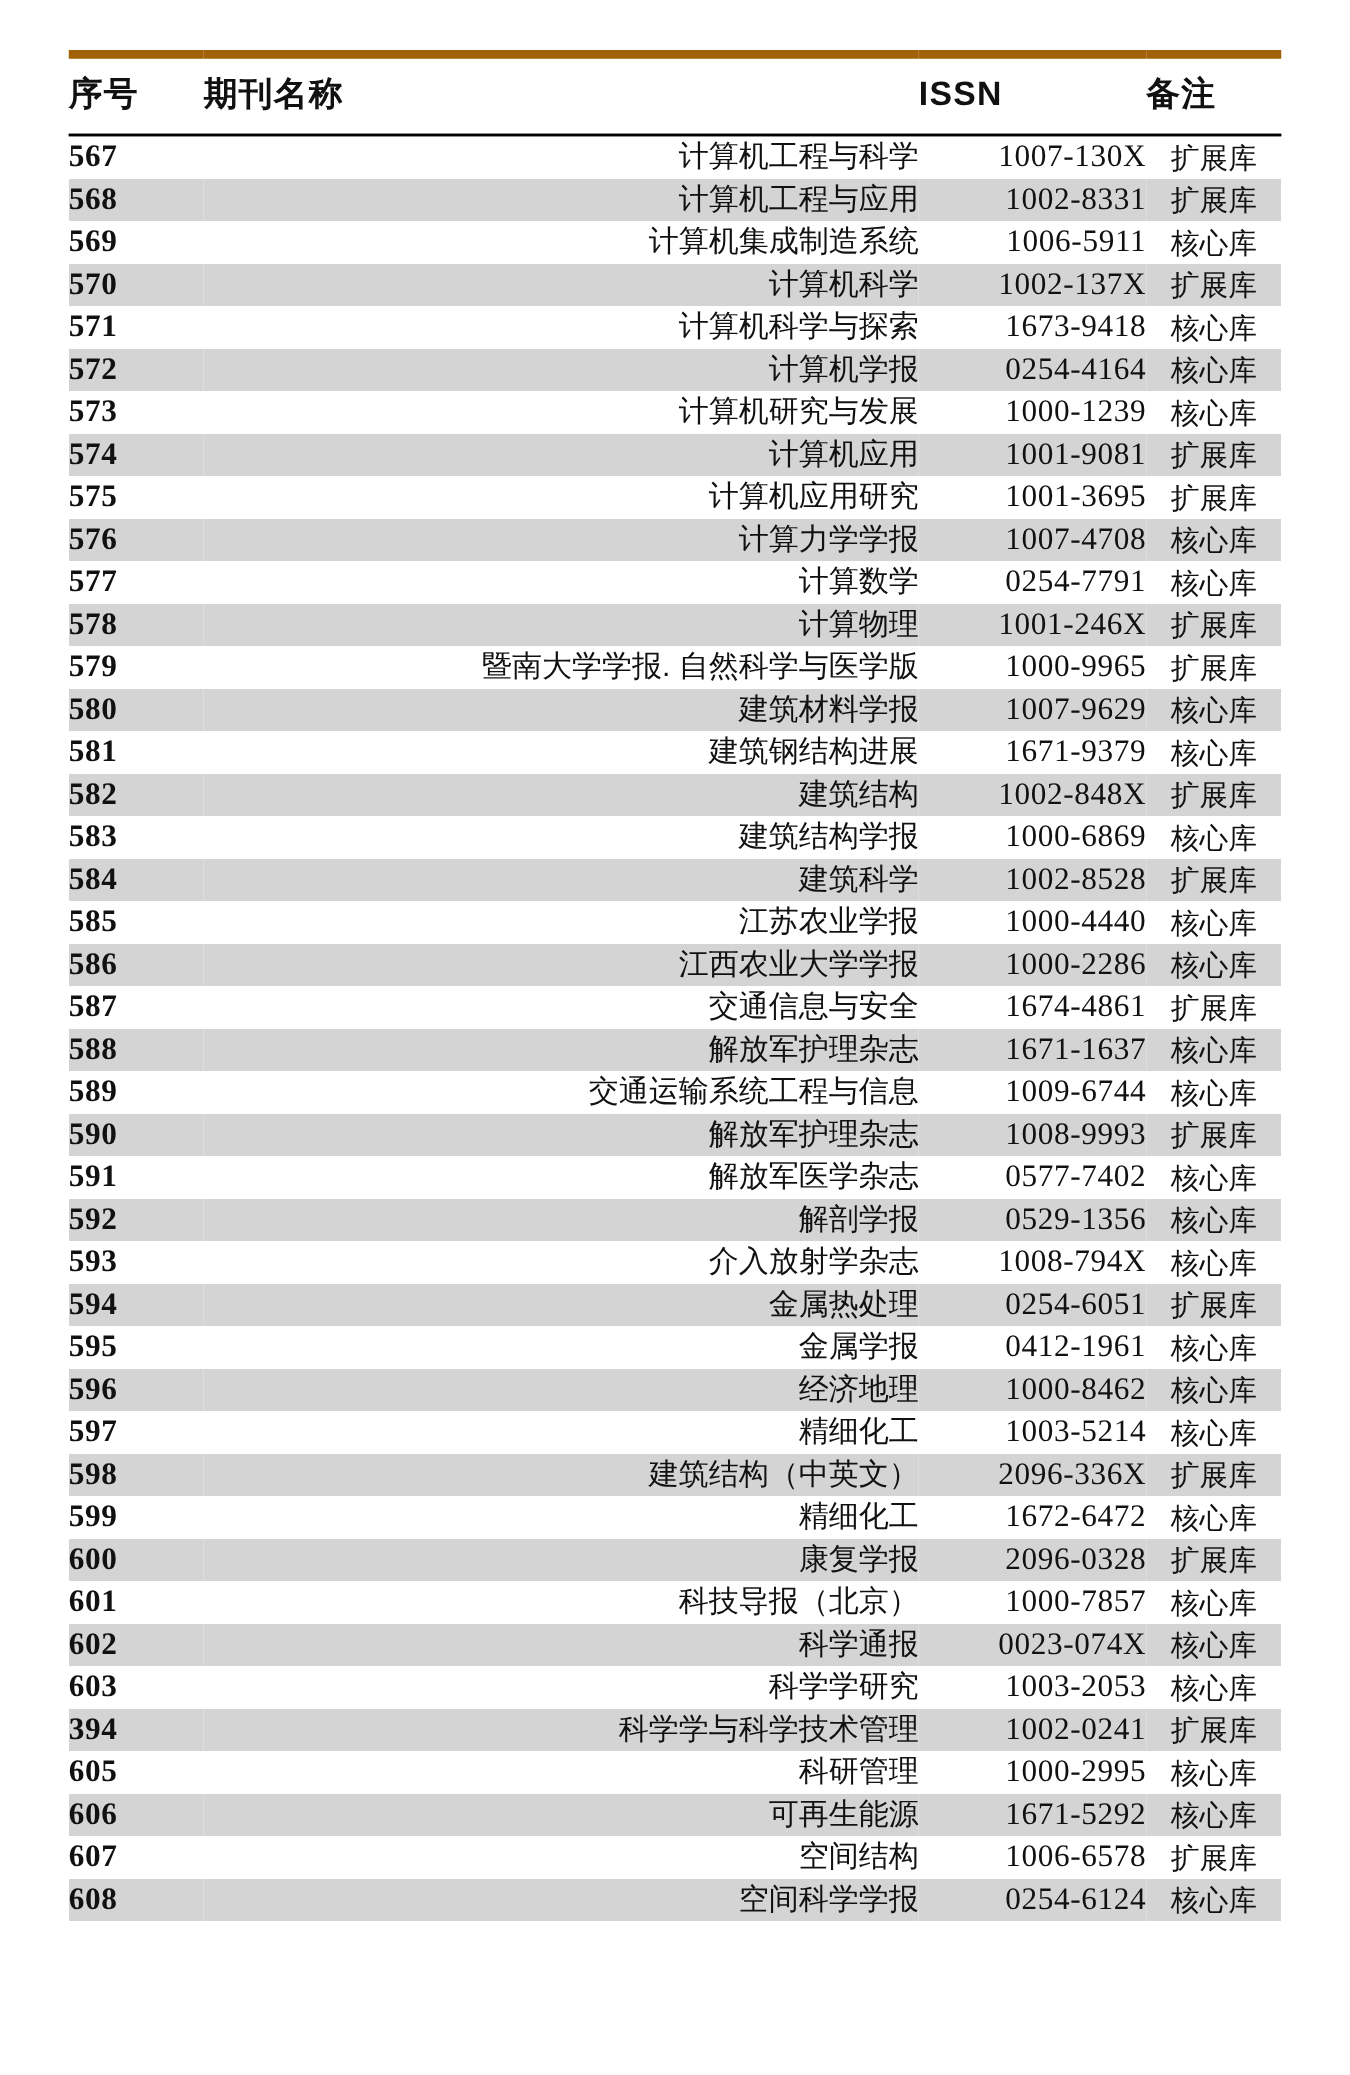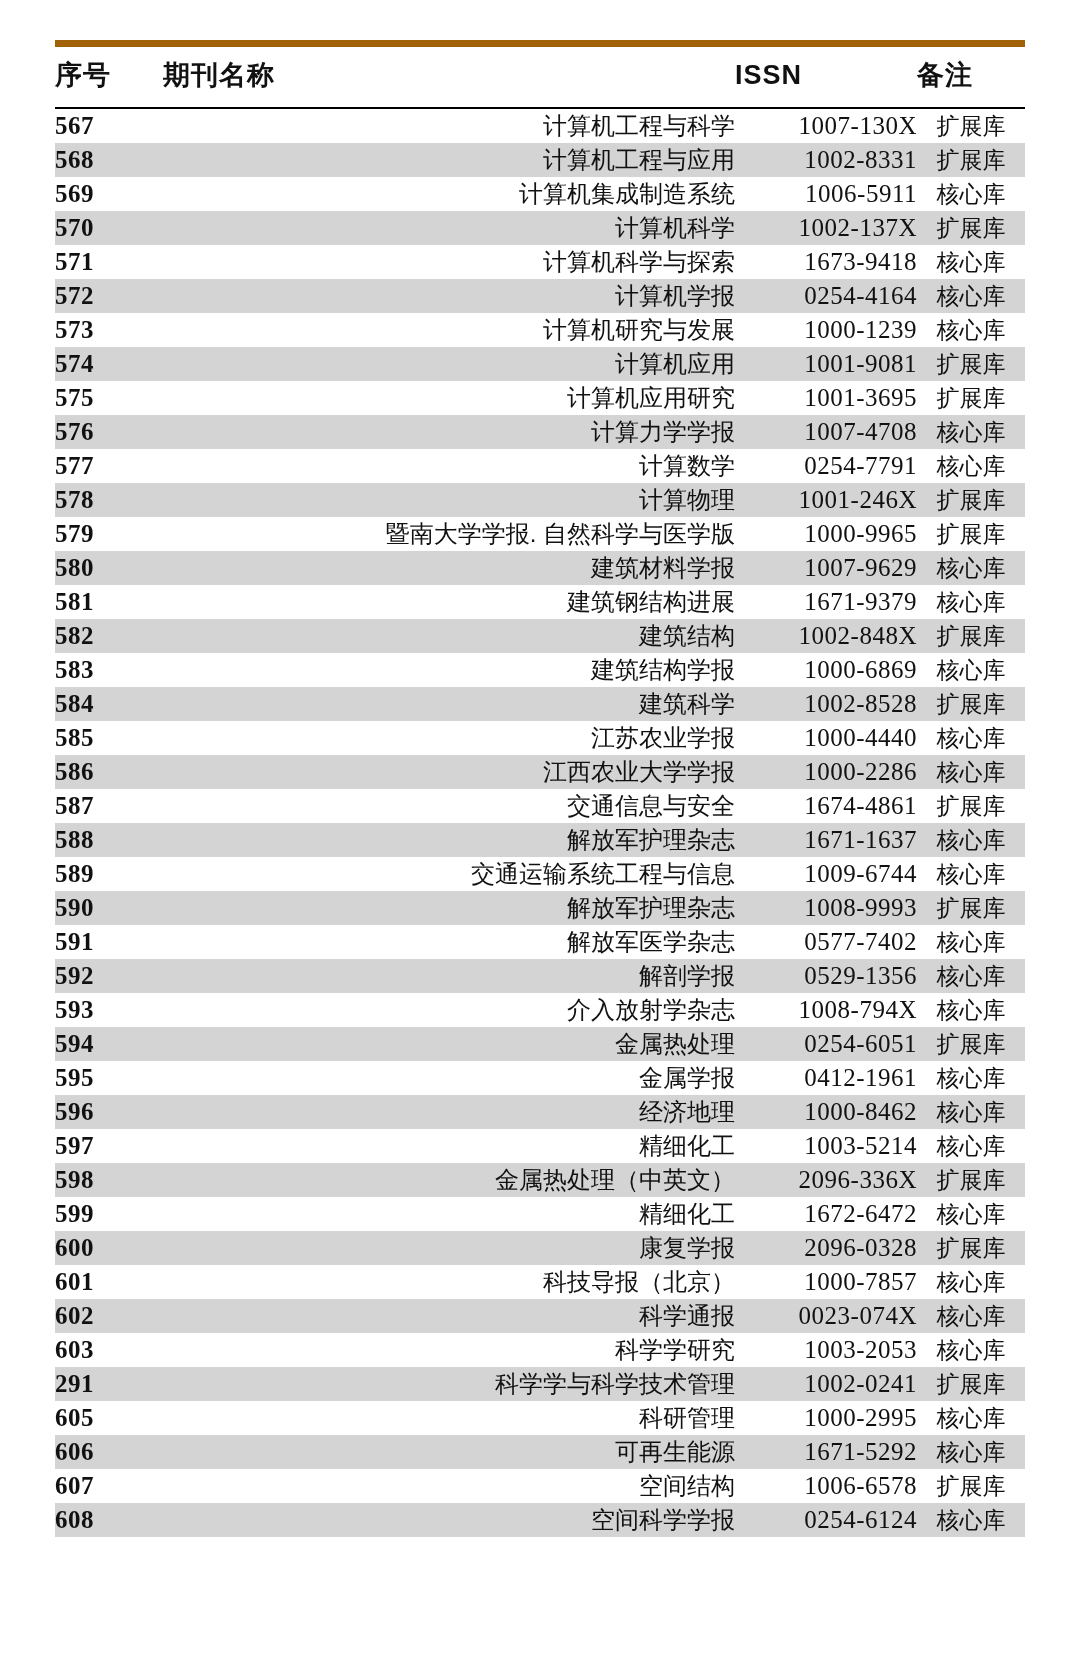--- a/index.html
+++ b/index.html
@@ -281,21 +281,21 @@
           <td class="col-note">核心库</td>
         </tr>
         <tr>
           <td class="col-no">597</td>
           <td class="col-name">精细化工</td>
           <td class="col-issn">1003-5214</td>
           <td class="col-note">核心库</td>
         </tr>
         <tr class="shaded">
           <td class="col-no">598</td>
-          <td class="col-name">金属热处理（中英文）</td>
+          <td class="col-name">建筑结构（中英文）</td>
           <td class="col-issn">2096-336X</td>
           <td class="col-note">扩展库</td>
         </tr>
         <tr>
           <td class="col-no">599</td>
           <td class="col-name">精细化工</td>
           <td class="col-issn">1672-6472</td>
           <td class="col-note">核心库</td>
         </tr>
         <tr class="shaded">
@@ -316,21 +316,21 @@
           <td class="col-issn">0023-074X</td>
           <td class="col-note">核心库</td>
         </tr>
         <tr>
           <td class="col-no">603</td>
           <td class="col-name">科学学研究</td>
           <td class="col-issn">1003-2053</td>
           <td class="col-note">核心库</td>
         </tr>
         <tr class="shaded">
-          <td class="col-no">291</td>
+          <td class="col-no">394</td>
           <td class="col-name">科学学与科学技术管理</td>
           <td class="col-issn">1002-0241</td>
           <td class="col-note">扩展库</td>
         </tr>
         <tr>
           <td class="col-no">605</td>
           <td class="col-name">科研管理</td>
           <td class="col-issn">1000-2995</td>
           <td class="col-note">核心库</td>
         </tr>

